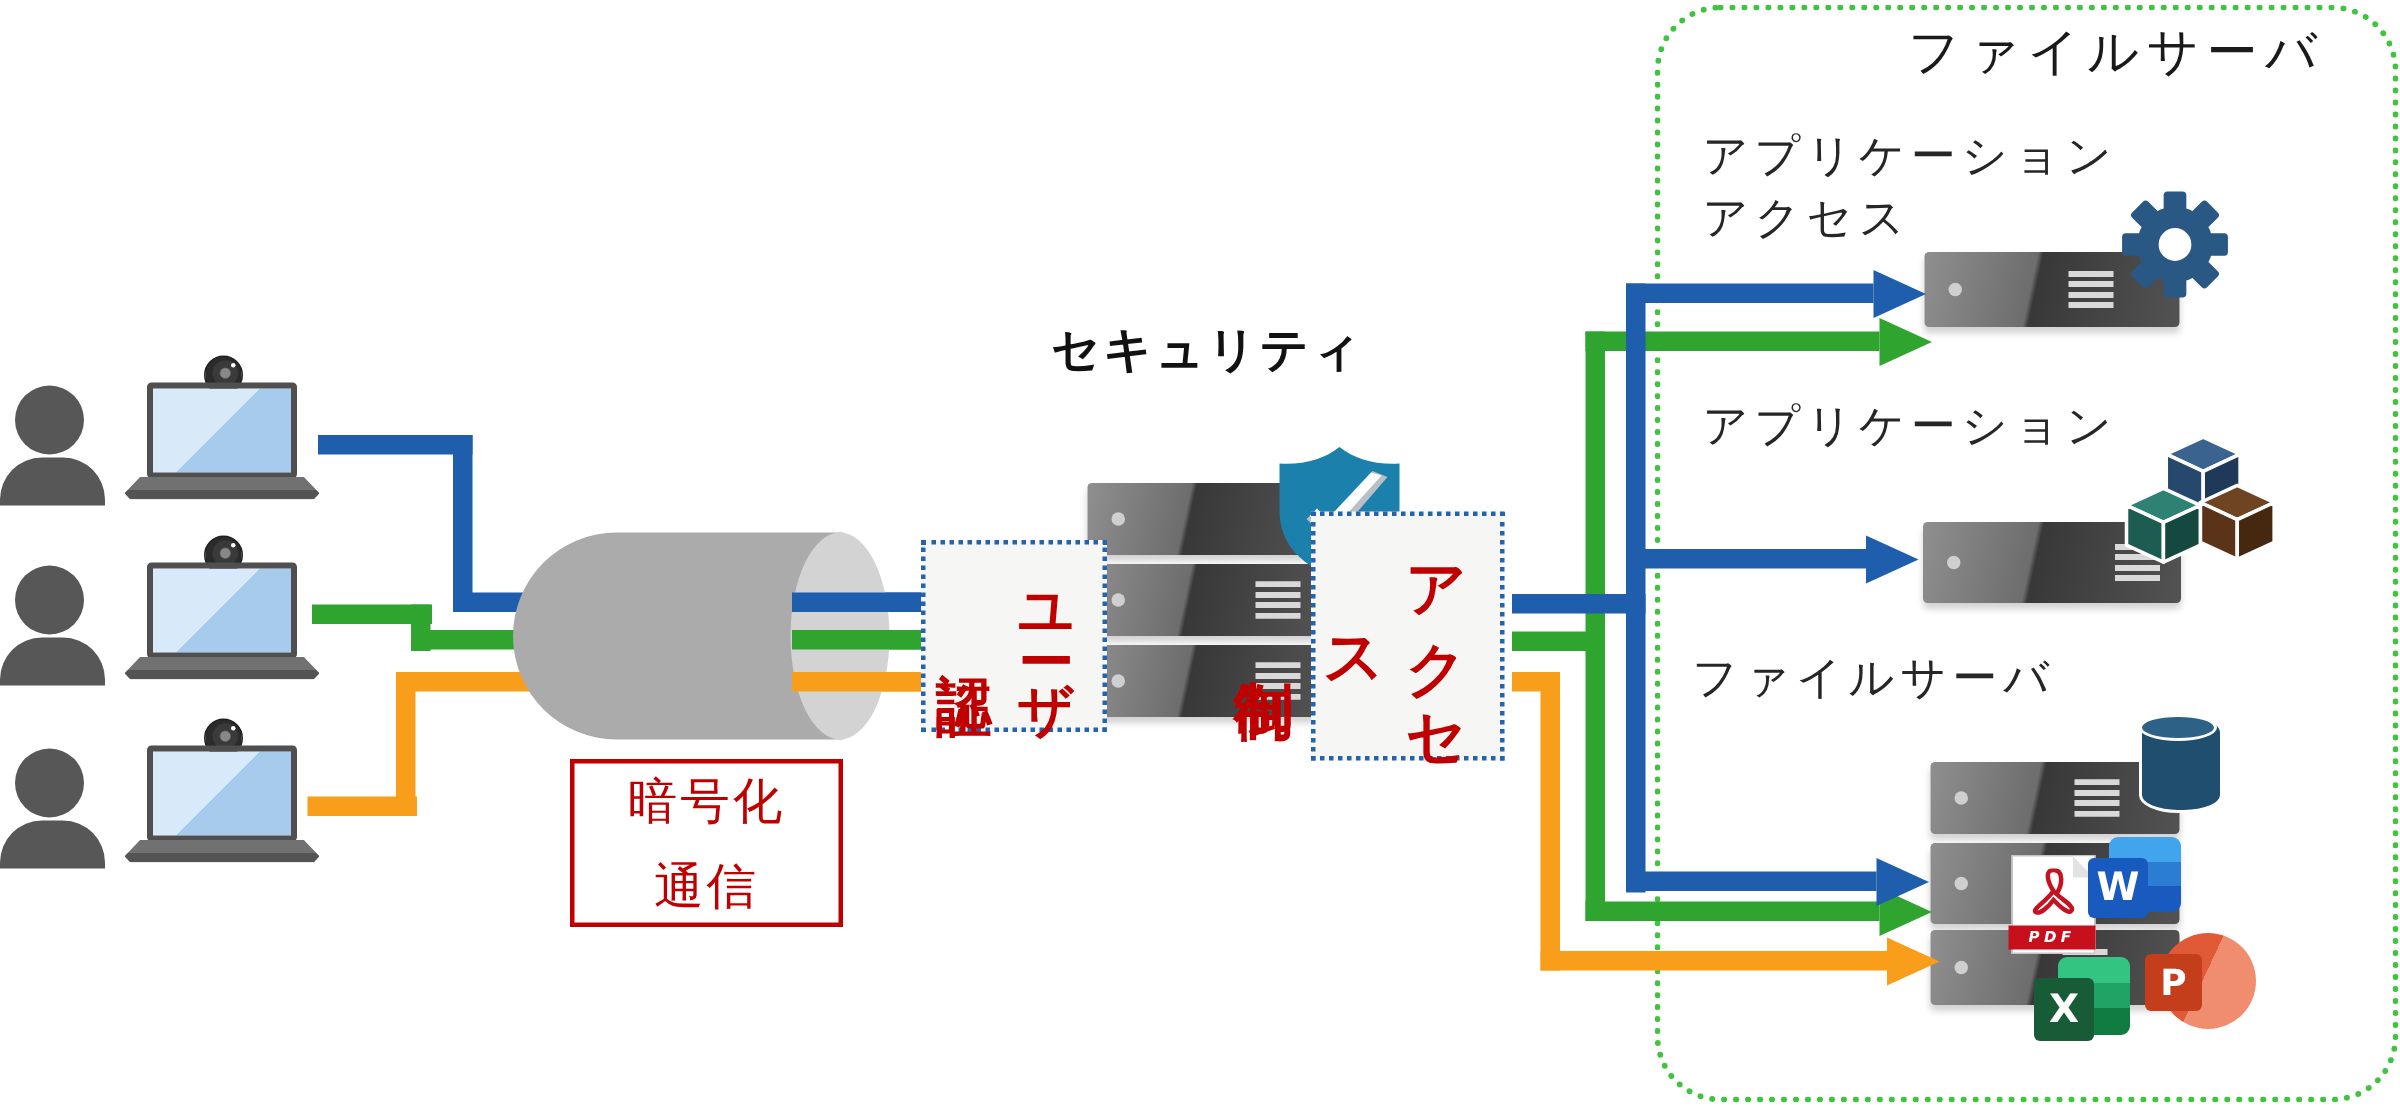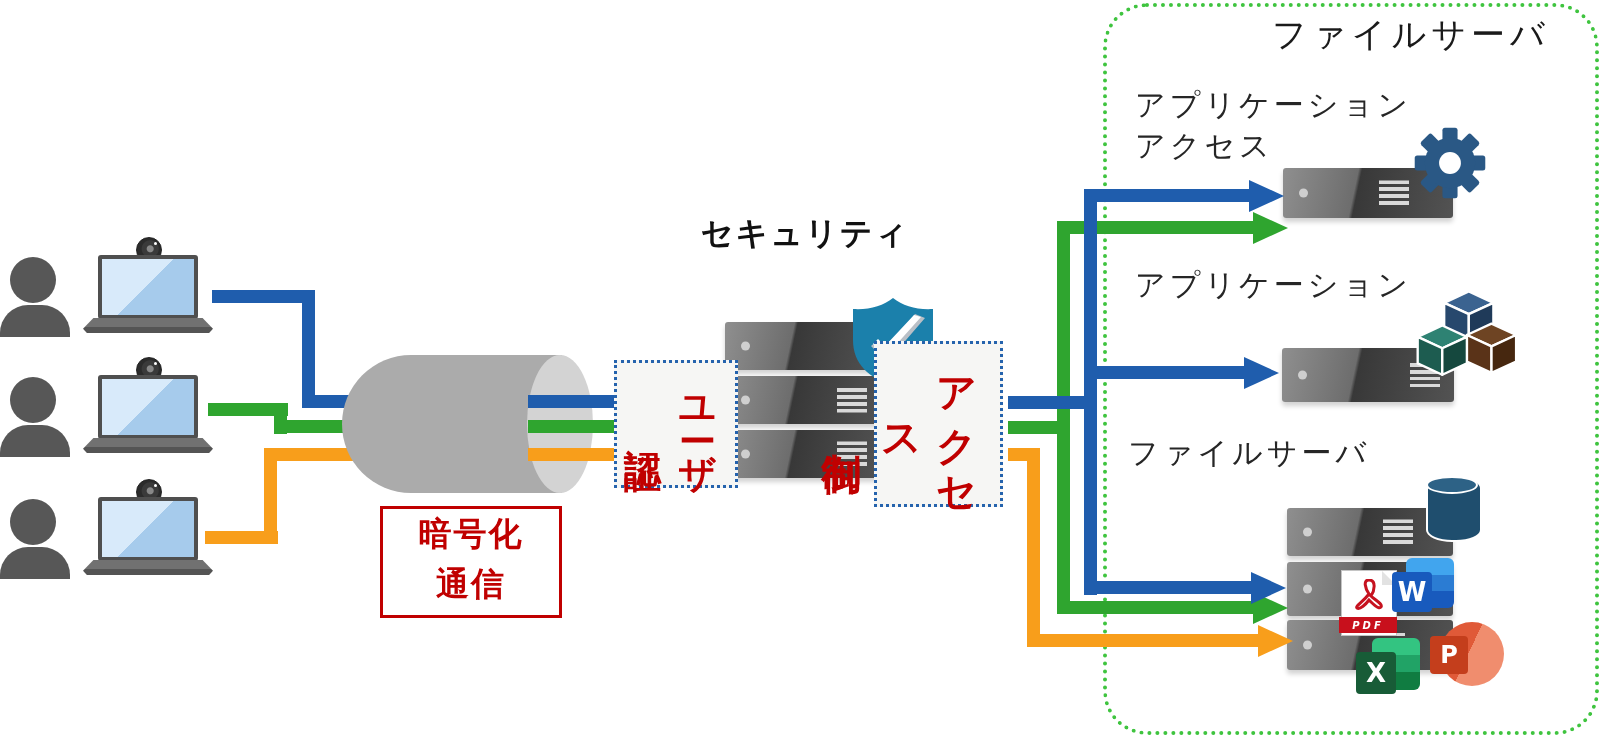--- a/index.html
+++ b/index.html
@@ -19,22 +19,22 @@
   .ln.orange{background:var(--line-orange);}
   .ah{position:absolute;width:0;height:0;border-top:16px solid transparent;border-bottom:16px solid transparent;}
   .ah.blue{border-left:35px solid var(--line-blue);}
   .ah.green{border-left:35px solid var(--line-green);}
   .ah.orange{border-left:35px solid var(--line-orange);}
   
   .tunnel-body{background:var(--tunnel-gray);border-radius:69px 0 0 69px;}
   .tunnel-end{background:var(--tunnel-end);border-radius:50%;}
   
   .red-box{border:3px solid var(--accent-red);background:#fff;display:flex;flex-direction:column;
-           align-items:center;justify-content:flex-start;color:var(--accent-red);
-           font-size:33px;font-weight:bold;line-height:1.5;letter-spacing:2px;}
+           align-items:center;justify-content:space-between;color:var(--accent-red);
+           font-size:33px;font-weight:normal;line-height:1.5;letter-spacing:2px;}
   .vbox{background:#f6f6f4;border:3px dotted var(--dotted-blue);writing-mode:vertical-rl;
         text-align:center;color:var(--accent-red);font-weight:bold;box-sizing:border-box;}
   .vbox .vcol{display:block;margin:0 5px;}
   .vbox.auth{font-size:37px;letter-spacing:5px;padding:4px 8px;}
   .vbox.access{font-size:40px;letter-spacing:3px;padding:2px 10px;}
   
   .slab{position:absolute;border-radius:3px;box-shadow:0 4px 5px rgba(0,0,0,.18);
         background:linear-gradient(102deg,#8f8f8f 0%,#6d6d6d 42%,#383838 44%,#535353 100%);}
   .led{position:absolute;left:16px;top:50%;transform:translateY(-50%);width:9px;height:9px;
        border-radius:50%;background:#cfcfcf;}

